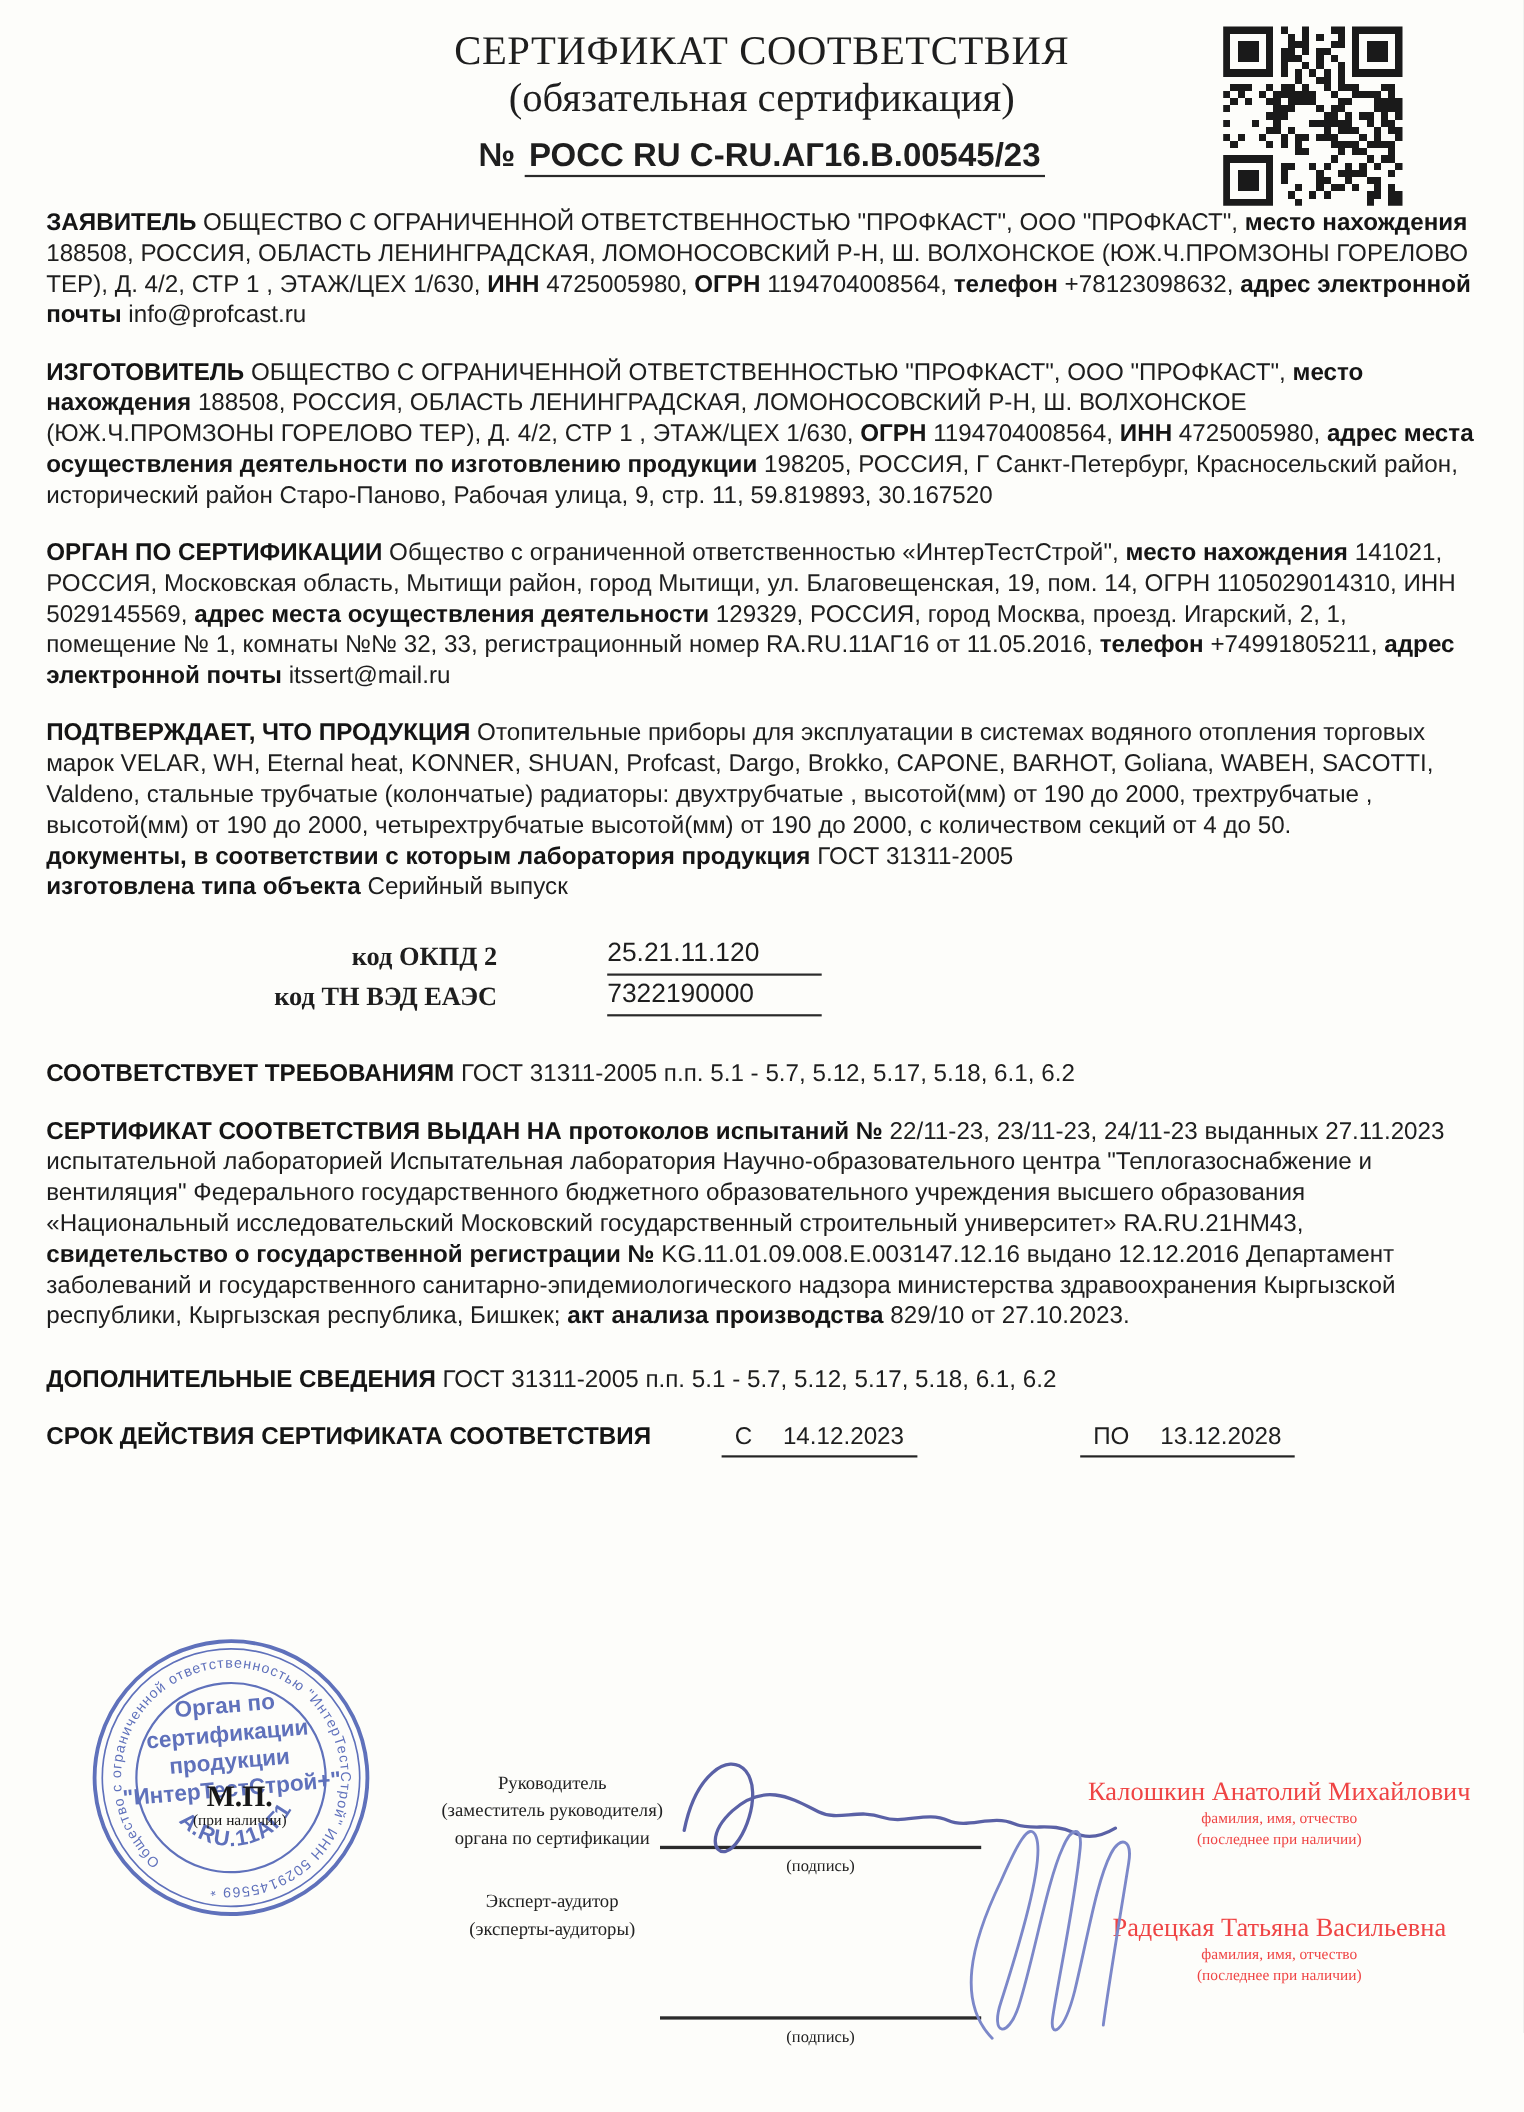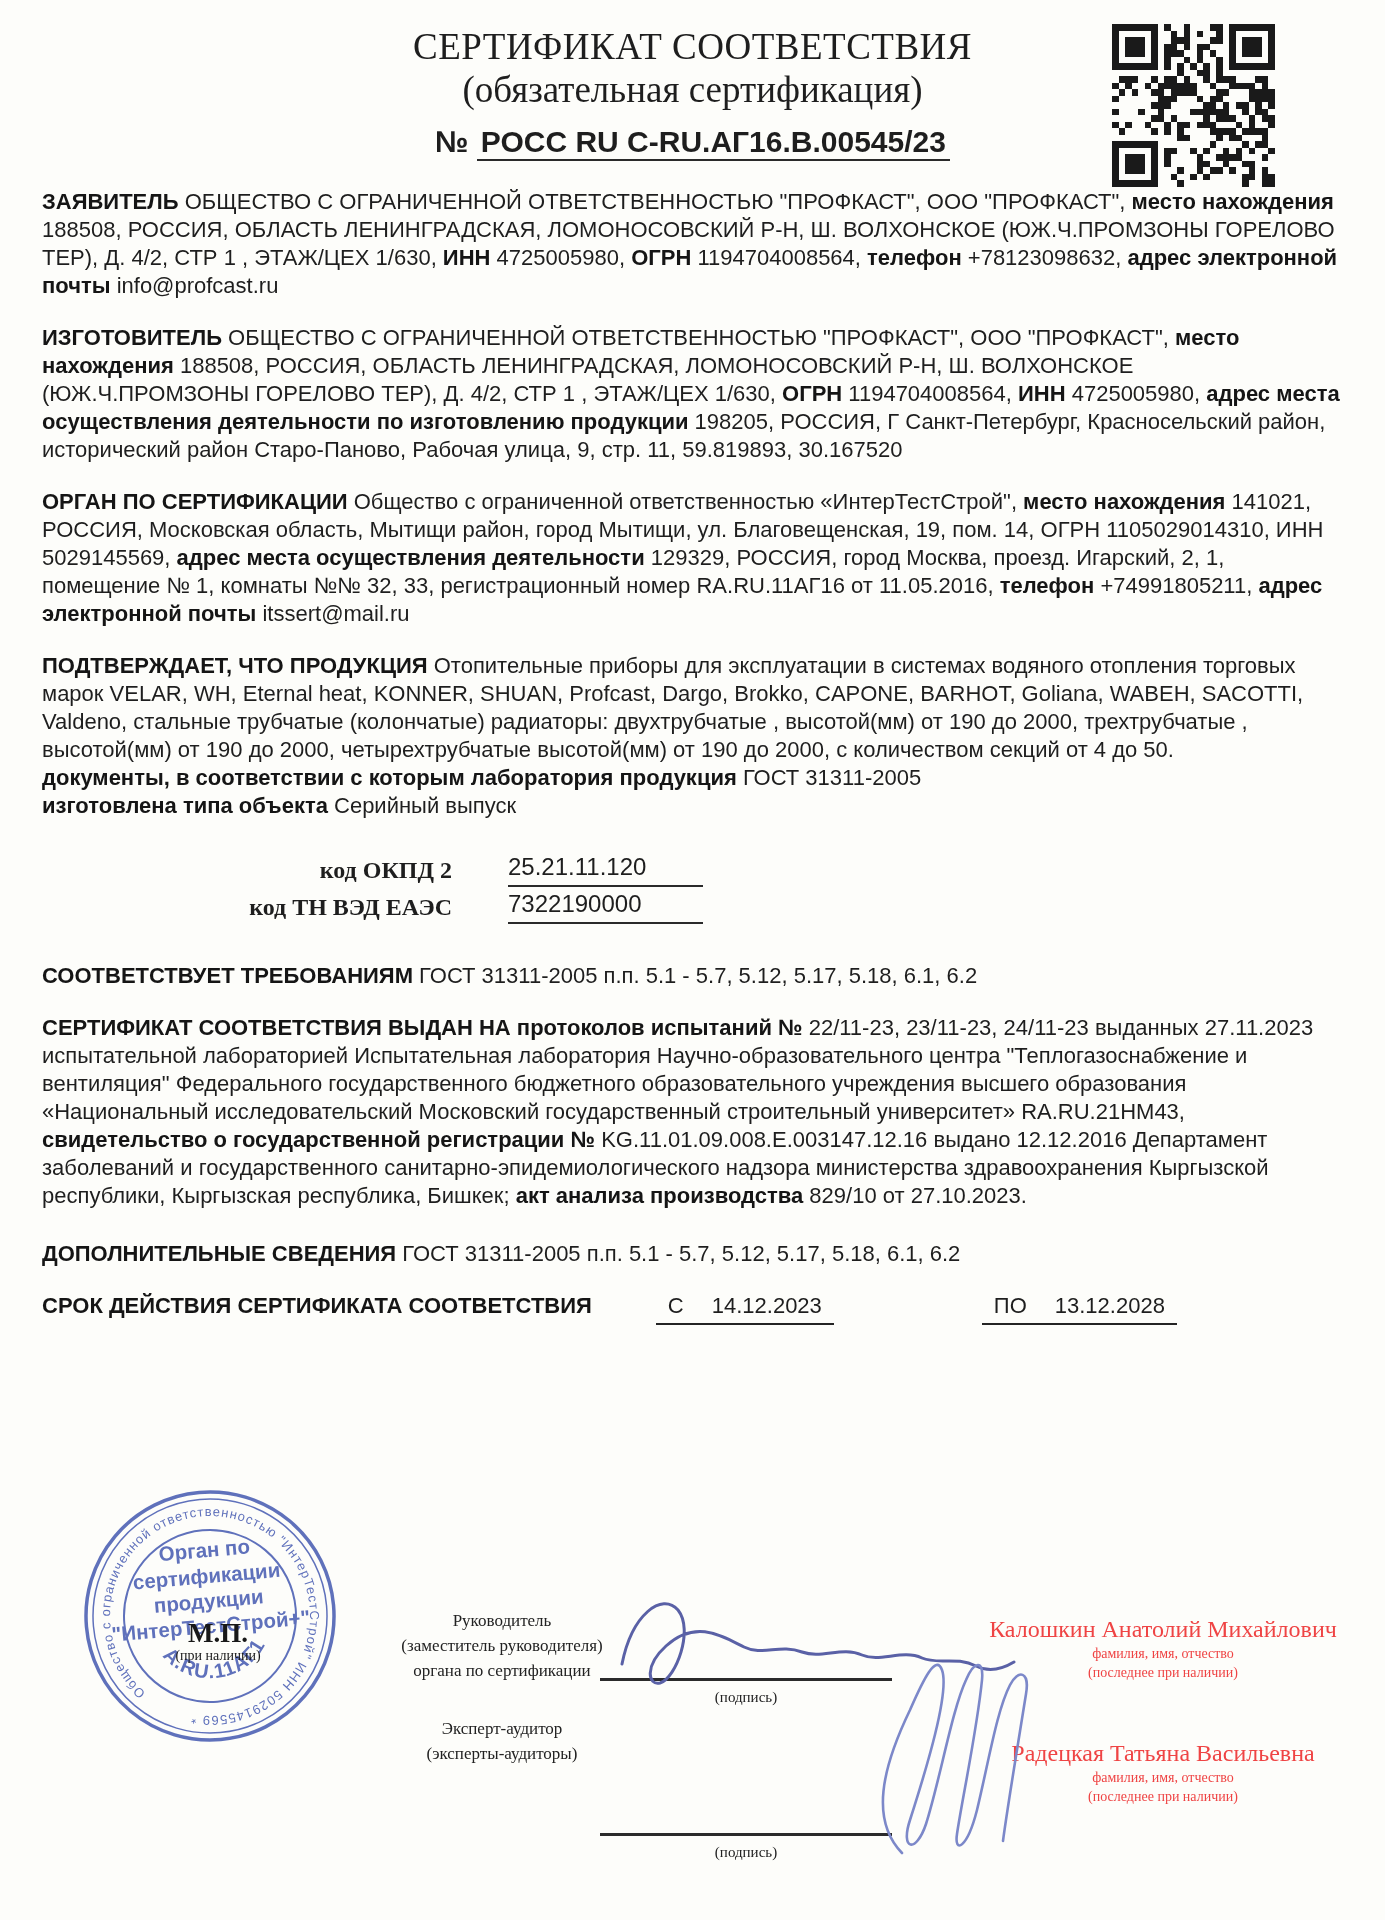--- a/index.html
+++ b/index.html
@@ -20,21 +20,21 @@
   .cert-no { margin-top:14px; font-size:30px; line-height:36px; font-weight:700; }
   .cert-no .num { border-bottom:2px solid #2a2a2a; padding:0 4px 1px; }
 
   .content { padding:0 40px 0 42px; }
   .para { margin:0 0 24px; }
   .para.tight { margin-bottom:0; }
   .para.gap-top { margin-top:30px; }
 
   
   .codes { margin:30px 0 38px; font-size:24px; line-height:34px; }
-  .code-row { display:flex; align-items:flex-end; }
+  .code-row { display:flex; align-items:flex-end;gap:44px; }
   .code-label { width:410px; text-align:right; font-family:"Liberation Serif", serif; font-weight:700; }
   .code-value { margin-left:56px; min-width:195px; border-bottom:2px solid #2a2a2a; padding-bottom:1px; }
 
   
   .validity { white-space:nowrap; }
   .vdate { display:inline-block; border-bottom:2px solid #242424; margin-left:64px; padding:0 12px 3px; }
   .vdate .dsp { display:inline-block; width:28px; }
   .vdate.v2 { margin-left:148px; }
 
   

